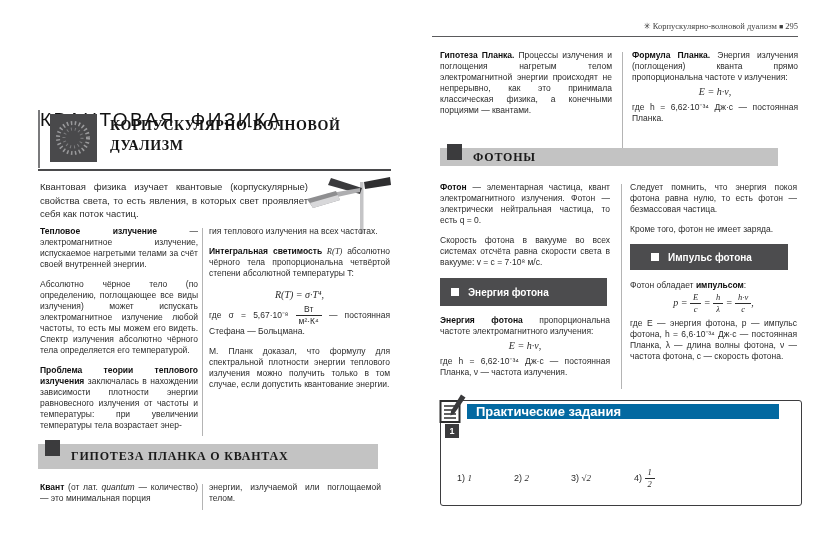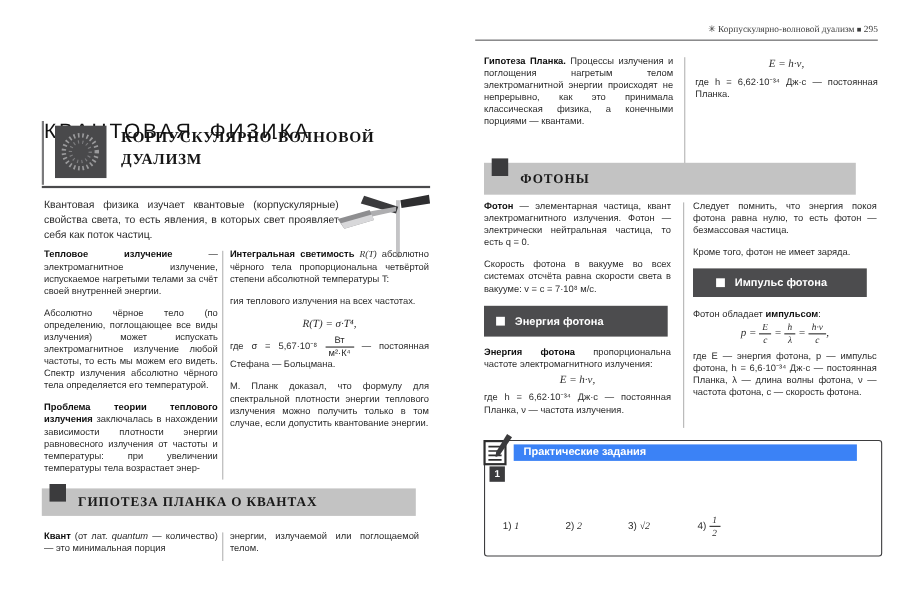--- a/index.html
+++ b/index.html
@@ -26,22 +26,22 @@
   .darkbar .wsq{width:8px;height:8px;background:#ffffff;margin:0 9px 0 11px;flex:0 0 auto;}
   .chapter-title{position:absolute;left:40px;top:76px;font-family:Liberation Sans, sans-serif;
            font-size:19px;letter-spacing:2.5px;word-spacing:7px;color:#111;margin-top:33px;}
   .dualism-title{position:absolute;left:110px;top:116px;font-family:"Liberation Serif",serif;
            font-weight:bold;font-size:14px;line-height:20px;letter-spacing:0.6px;color:#151515;}
   .runhead{position:absolute;left:432px;top:21px;width:366px;text-align:right;
            font-family:"Liberation Serif",serif;font-size:8.5px;color:#3c3c3c;}
   .runhead .sqm{font-size:7px;}
   .pbox{position:absolute;left:440px;top:400px;width:360px;height:104px;
         border:1.5px solid #3d3d3f;border-radius:3px;background:#fff;}
-  .pbox .phead{position:absolute;left:26px;top:3px;width:312px;height:15px;background:#3b82f6;
-        color:#fff;font-weight:bold;font-size:10px;display:flex;align-items:center;padding-left:9px;box-sizing:border-box;}
+  .pbox .phead{position:absolute;left:26px;top:3px;width:312px;height:15px;background:#0369a1;
+        color:#fff;font-weight:bold;font-size:13px;display:flex;align-items:center;padding-left:9px;box-sizing:border-box;}
   .pbox .pnum{position:absolute;left:4px;top:23px;width:14px;height:14px;background:#3b3b3d;
         color:#fff;font-weight:bold;font-size:9px;display:flex;align-items:center;justify-content:center;}
   .pbox .ptext{position:absolute;left:30px;top:23px;width:310px;font-size:8.5px;line-height:11px;text-align:justify;}
   .answer{position:absolute;top:72px;font-size:9px;}
   .answer i{font-family:"Liberation Serif",serif;}
 </style>
 </head>
 <body>
 
 <div class="abs" style="left:0;top:0;width:410px;height:540px;">
@@ -74,22 +74,22 @@
     <polygon points="6,31 34,23 36,28 9,36" fill="#d8d8da"></polygon>
   </svg>
 
   <div class="abs" style="left:40px;top:226px;width:158px;">
     <p class="para"><b>Тепловое излучение</b><span> — электромагнитное излучение, испускаемое нагретыми телами за счёт своей внутренней энергии.</span></p>
     <p class="para"><span>Абсолютно чёрное тело (по определению, поглощающее все виды излучения) может испускать электромагнитное излучение любой частоты, то есть мы можем его видеть. Спектр излучения абсолютно чёрного тела определяется его температурой.</span></p>
     <p class="para"><b>Проблема теории теплового излучения</b><span> заключалась в нахождении зависимости плотности энергии равновесного излучения от частоты и температуры: при увеличении температуры тела возрастает энер-</span></p>
   </div>
   <div class="vline" style="left:202px;top:228px;height:208px;"></div>
   <div class="abs" style="left:209px;top:226px;width:181px;">
+    <p class="para"><span>гия теплового излучения на всех частотах.</span></p>
     <p class="para"><b>Интегральная светимость</b><i class="serif"> R(T) </i><span>абсолютно чёрного тела пропорциональна четвёртой степени абсолютной температуры T:</span></p>
-    <p class="para"><span>гия теплового излучения на всех частотах.</span></p>
     <div class="formula">R(T) = σ·T⁴,</div>
     <p class="para"><span>где  σ = 5,67·10⁻⁸ </span><span class="frac"><span class="num">Вт</span><span class="den">м²·К⁴</span></span><span> — постоянная Стефана — Больцмана.</span></p>
     <p class="para"><span>М. Планк доказал, что формулу для спектральной плотности энергии теплового излучения можно получить только в том случае, если допустить квантование энергии.</span></p>
   </div>
 
   <div class="graybar" style="left:38px;top:444px;width:340px;height:25px;">
     <div class="dsq"></div>
     <div class="bartitle">ГИПОТЕЗА ПЛАНКА О КВАНТАХ</div>
   </div>
   <div class="abs" style="left:40px;top:482px;width:158px;">
@@ -109,25 +109,26 @@
     <span class="sqm">■</span>
     <span>295</span>
   </div>
   <div class="abs" style="left:22px;top:36px;width:366px;height:1px;background:#5a5a5c;"></div>
 
   <div class="abs" style="left:30px;top:50px;width:172px;">
     <p class="para"><b>Гипотеза Планка.</b><span> Процессы излучения и поглощения нагретым телом электромагнитной энергии происходят не непрерывно, как это принимала классическая физика, а конечными порциями — квантами.</span></p>
   </div>
   <div class="vline" style="left:212px;top:52px;height:98px;"></div>
   <div class="abs" style="left:222px;top:50px;width:166px;">
+    <p class="para" style="margin-bottom:2px;"><b>Формула Планка.</b><span> Энергия излучения (поглощения) кванта прямо пропорциональна частоте ν излучения:</span></p>
     <div class="formula">E = h·ν,</div>
     <p class="para"><span>где  h = 6,62·10⁻³⁴ Дж·с  —  постоянная Планка.</span></p>
   </div>
 
-  <div class="graybar" style="left:30px;top:148px;width:338px;height:29px;">
+  <div class="graybar" style="left:30px;top:148px;width:338px;height:18px;">
     <div class="dsq"></div>
     <div class="bartitle">ФОТОНЫ</div>
   </div>
 
   <div class="abs" style="left:30px;top:182px;width:170px;">
     <p class="para"><b>Фотон</b><span> — элементарная частица, квант электромагнитного излучения. Фотон — электрически нейтральная частица, то есть q = 0.</span></p>
     <p class="para"><span>Скорость фотона в вакууме во всех системах отсчёта равна скорости света в вакууме: v = c = 7·10⁸ м/с.</span></p>
     <div class="darkbar" style="position:relative;width:167px;height:28px;margin:10px 0 9px;">
       <span class="wsq"></span>
       <span>Энергия фотона</span>

